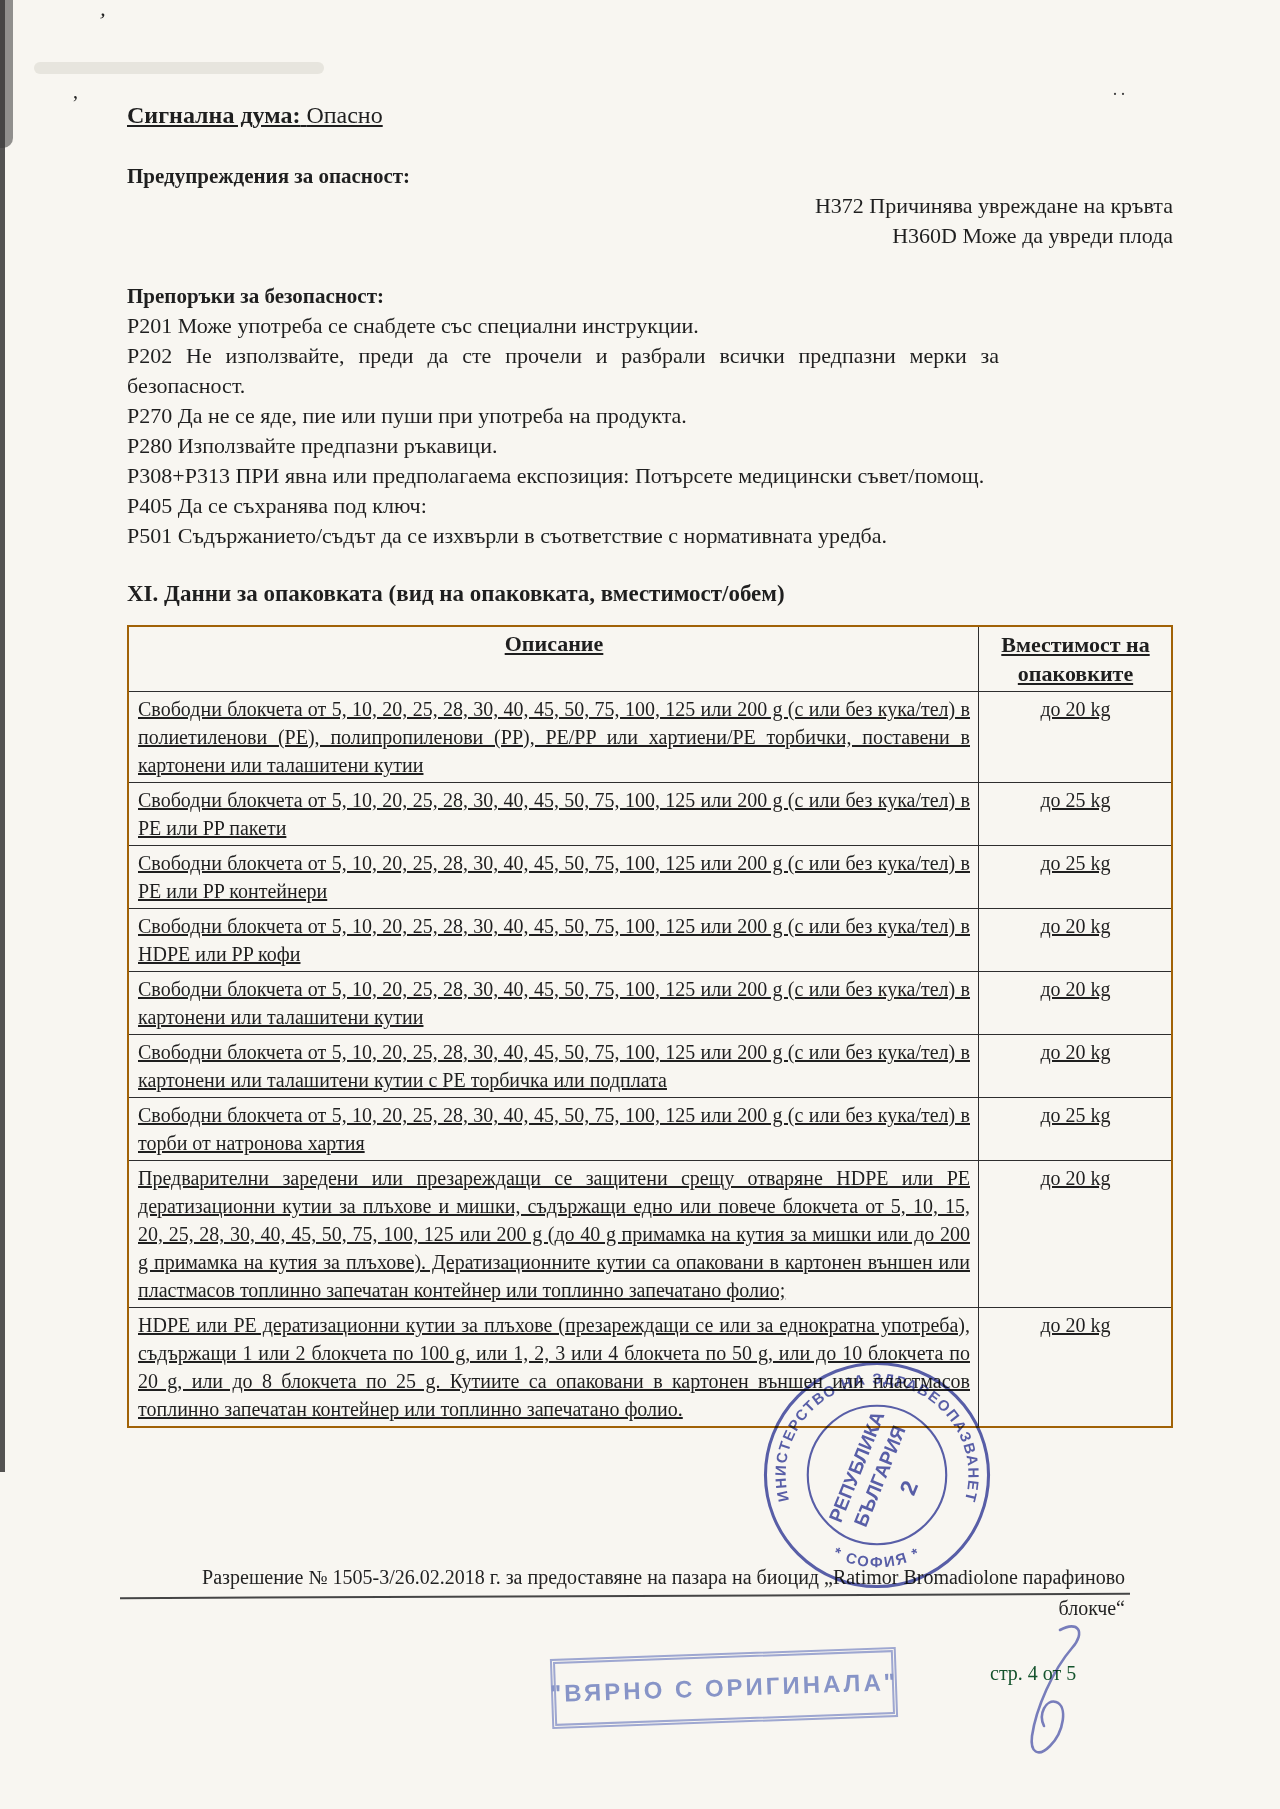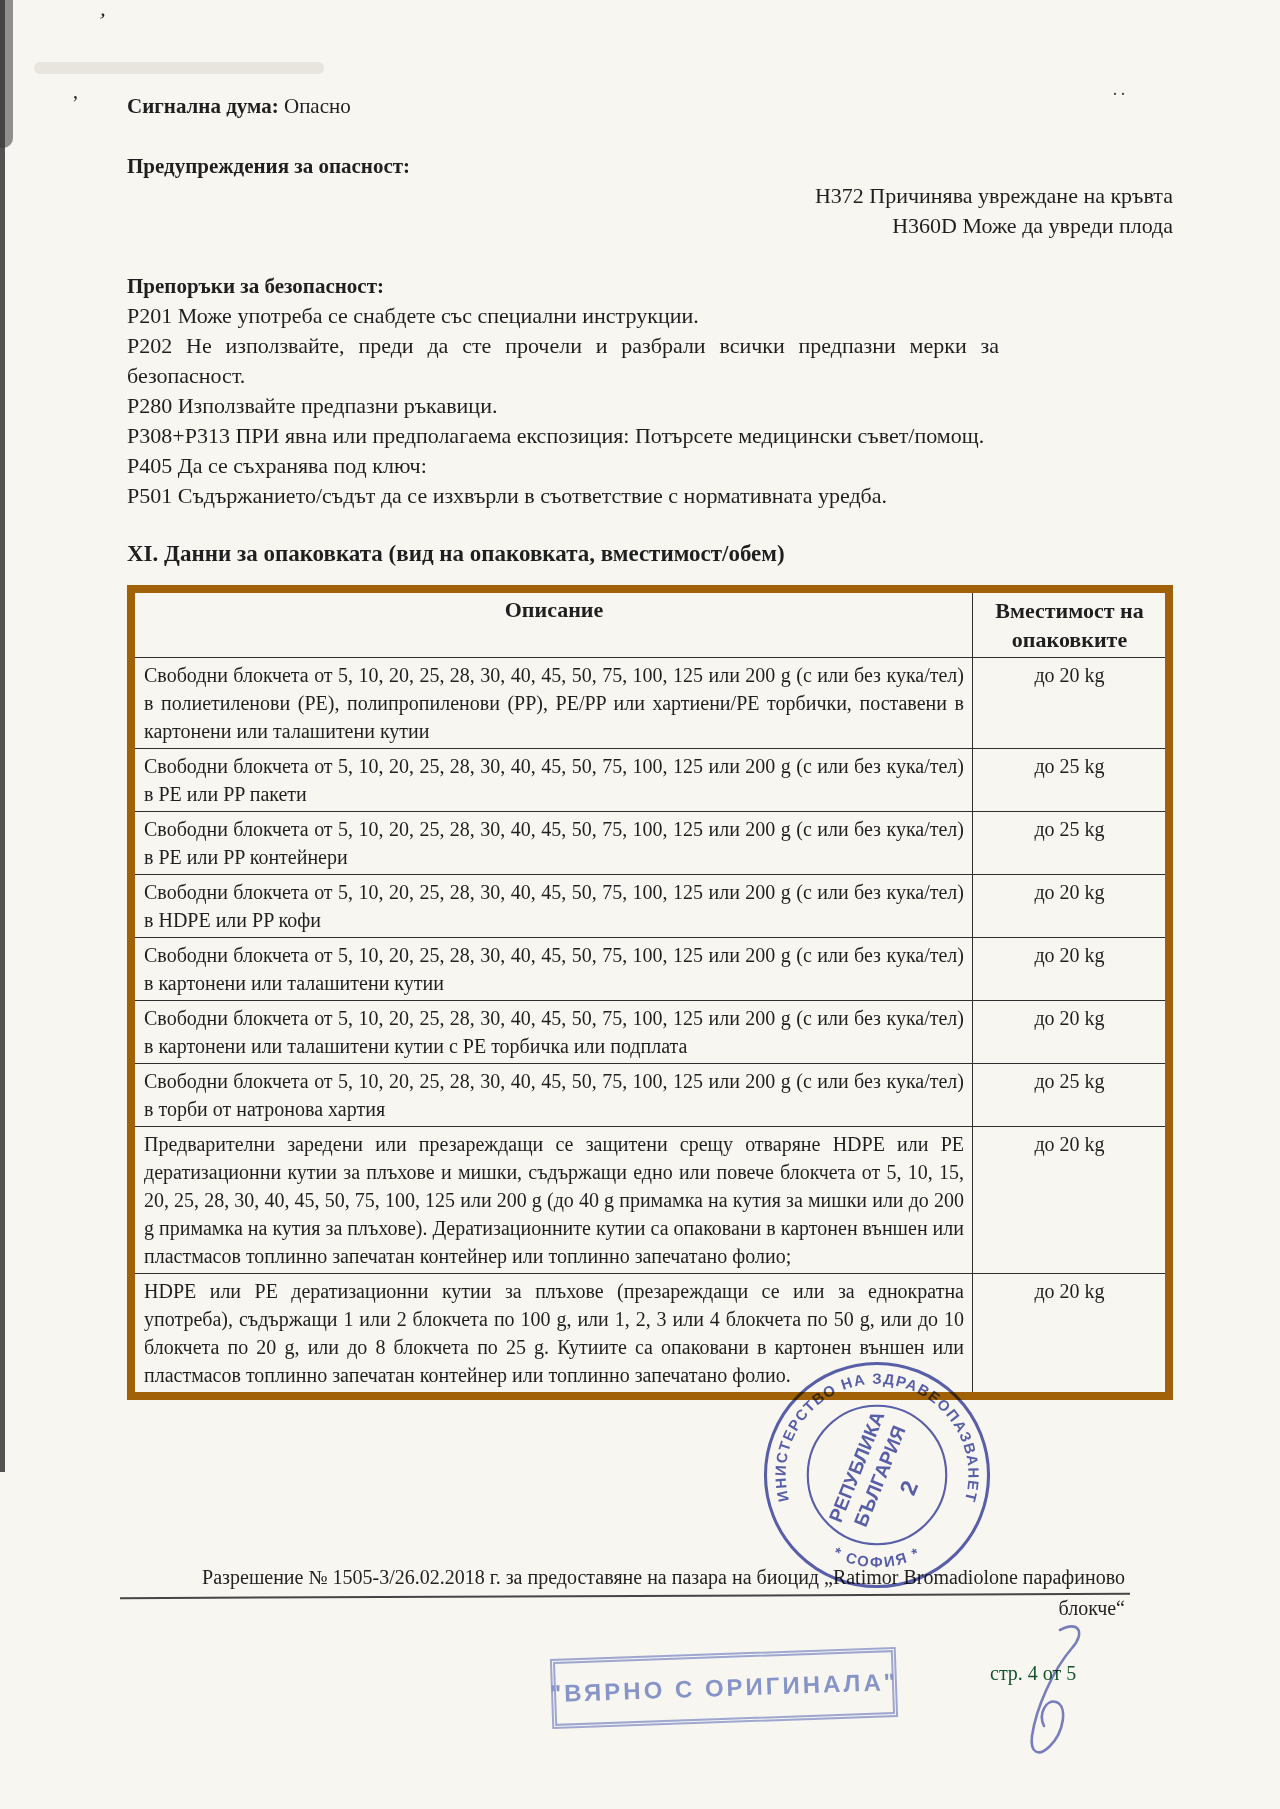--- a/index.html
+++ b/index.html
@@ -14,33 +14,33 @@
   }
   
   .edge-strip{position:absolute;left:0;top:0;width:5px;height:1472px;background:#2a2a2a;opacity:.8;}
   .corner-smudge{position:absolute;left:0;top:0;width:13px;height:148px;background:#3a3a3a;opacity:.55;border-radius:0 0 10px 0;}
   .top-smudge{position:absolute;left:34px;top:62px;width:290px;height:12px;background:#c9c5bb;opacity:.35;border-radius:6px;}
   .mark-comma{position:absolute;left:98px;top:8px;font-size:22px;color:#222;transform:rotate(12deg);}
   .mark-apos{position:absolute;left:72px;top:92px;font-size:20px;color:#222;}
   .mark-dots{position:absolute;left:1112px;top:84px;font-size:18px;color:#444;letter-spacing:2px;}
 
   .content{position:absolute;left:127px;top:86px;width:1046px;}
-  .signal{font-size:21px;margin:8px 0 32px 0;}
+  .signal{font-size:24px;margin:16px 0 32px 0;text-decoration:underline;}
   .b{font-weight:bold;}
   .para{font-size:22px;line-height:30px;margin:0;text-align:right;}
   .block-heading{font-size:21px;font-weight:bold;margin:0;line-height:30px;}
   .hazard-block{margin:0 0 30px 0;}
   .prec-block{margin:0 0 28px 0;width:872px;}
   .prec-block .para{text-align:justify;}
   .section-heading{font-size:23px;font-weight:bold;margin:0 0 16px 0;line-height:30px;}
 
   table.pack{
     width:1046px;border-collapse:collapse;
-    border:8px solid #a16207;
-    font-size:20px;line-height:28px;
+    border:2px solid #a16207;
+    font-size:20px;line-height:28px;text-decoration:underline;
   }
   table.pack th,table.pack td{
     border:1.6px solid #2e2e2e;
     vertical-align:top;
     padding:3px 8px 3px 9px;
   }
   th.desc-h{font-size:22px;font-weight:bold;text-align:center;padding:14px 8px;}
   th.cap-h{font-size:22px;font-weight:bold;text-align:center;width:175px;padding:6px 10px;line-height:29px;}
   td.desc{text-align:justify;}
   td.cap{text-align:center;padding-top:4px;}
@@ -85,20 +85,21 @@
     <div class="hazard-block">
       <p class="block-heading">Предупреждения за опасност:</p>
       <p class="para">H372 Причинява увреждане на кръвта</p>
       <p class="para">H360D Може да увреди плода</p>
     </div>
 
     <div class="prec-block">
       <p class="block-heading">Препоръки за безопасност:</p>
       <p class="para">P201 Може употреба се снабдете със специални инструкции.</p>
       <p class="para">P202 Не използвайте, преди да сте прочели и разбрали всички предпазни мерки за безопасност.</p>
+      <p class="para">P270 Да не се яде, пие или пуши при употреба на продукта.</p>
       <p class="para">P280 Използвайте предпазни ръкавици.</p>
       <p class="para">P308+P313 ПРИ явна или предполагаема експозиция: Потърсете медицински съвет/помощ.</p>
       <p class="para">P405 Да се съхранява под ключ:</p>
       <p class="para">P501 Съдържанието/съдът да се изхвърли в съответствие с нормативната уредба.</p>
     </div>
 
     <p class="section-heading">XI. Данни за опаковката (вид на опаковката, вместимост/обем)</p>
 
     <table class="pack">
       <thead>

